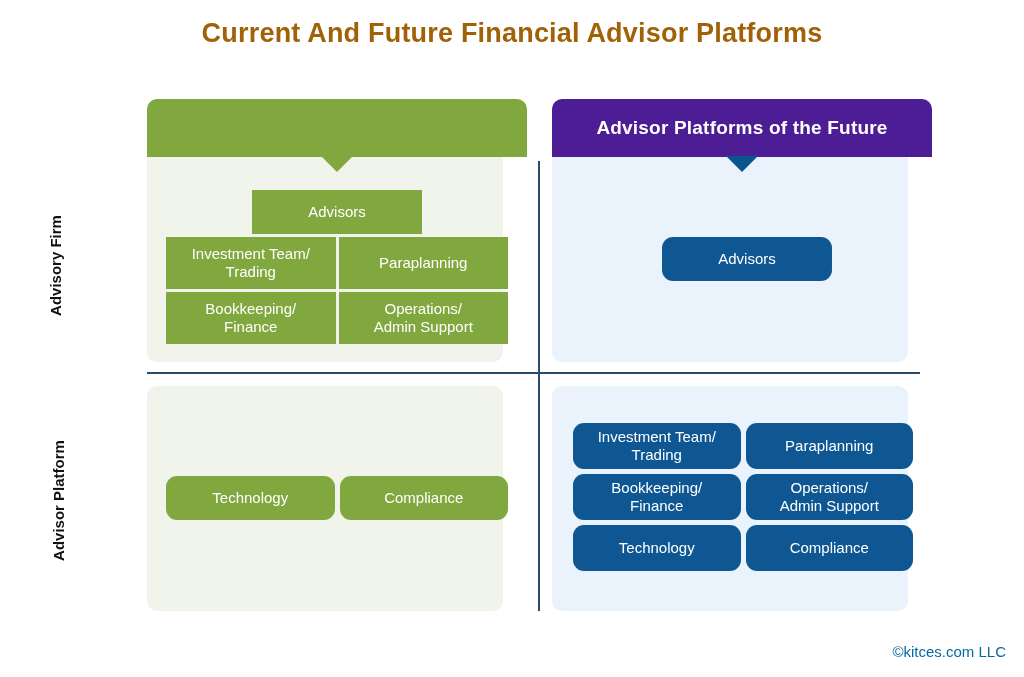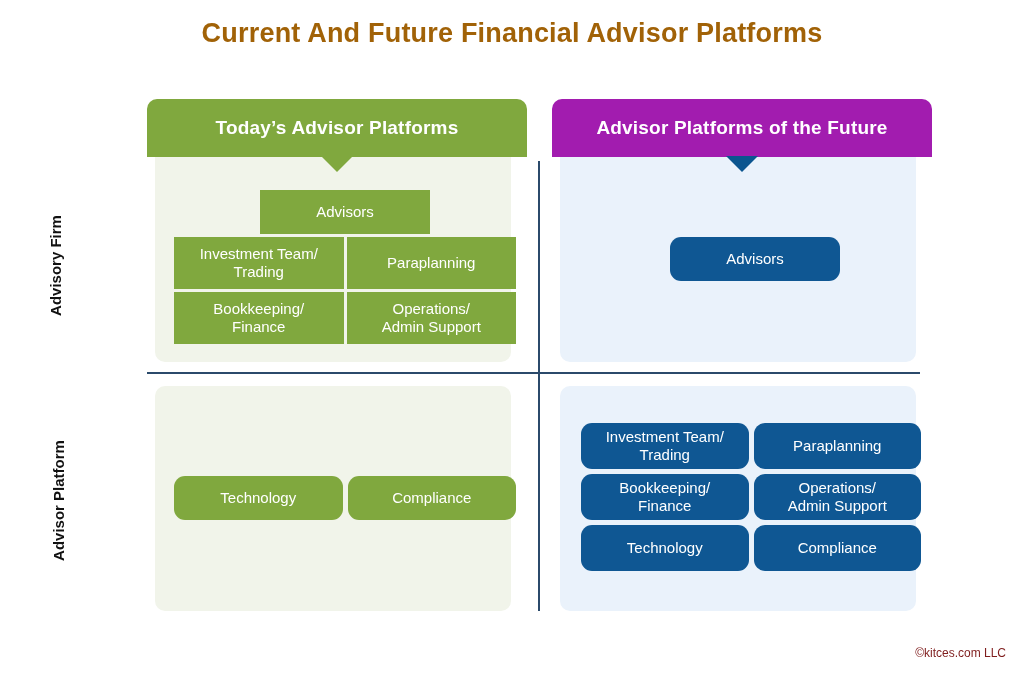--- a/index.html
+++ b/index.html
@@ -83,40 +83,39 @@
     border-radius: 10px 10px 0 0;
     display: flex;
     align-items: center;
     justify-content: center;
     color: #ffffff;
     font-size: 19px;
     font-weight: bold;
     letter-spacing: 0.2px;
   }
   .col-header.green { background: #80a83e; }
-  .col-header.blue  { background: #a21caf; }
+  .col-header.blue  { background: #4c1d95; }
   .col-header .pointer {
     position: absolute;
     left: 50%;
     bottom: -15px;
     margin-left: -16px;
     width: 0;
     height: 0;
     border-left: 16px solid transparent;
     border-right: 16px solid transparent;
   }
   .col-header.green .pointer { border-top: 16px solid #80a83e; }
   .col-header.blue  .pointer { border-top: 16px solid #0b558f; }
 
   
   .panel {
     position: absolute;
     width: 356px;
     box-sizing: border-box;
-    margin-left: 8px;
   }
   .panel.green-bg { background: #f1f4ea; }
   .panel.blue-bg  { background: #eaf2fb; }
 
   #panel-tl { left: 147px; top: 157px; height: 205px; border-radius: 0 0 10px 10px; }
   #panel-tr { left: 552px; top: 157px; height: 205px; border-radius: 0 0 10px 10px; }
   #panel-bl { left: 147px; top: 386px; height: 225px; border-radius: 10px; }
   #panel-br { left: 552px; top: 386px; height: 225px; border-radius: 10px; }
 
   
@@ -208,22 +207,22 @@
   #br-grid .tile-round {
     flex: 1;
     height: 46px;
   }
 
   
   #footer-credit {
     position: absolute;
     right: 18px;
     bottom: 17px;
-    font-size: 12px;
-    color: #7f1d1d;
+    font-size: 15px;
+    color: #0369a1;
   }
 </style>
 </head>
 <body>
 
 <div id="page-title">Current And Future Financial Advisor Platforms</div>
 
 <div class="axis-label" id="axis-advisory-firm">Advisory Firm</div>
 <div class="axis-label" id="axis-advisor-platform">Advisor Platform</div>
 
@@ -317,21 +316,20 @@
       <div class="tile-round blue">
         <span>Compliance</span>
       </div>
     </div>
 
   </div>
 </div>
 
 <div class="column" id="column-today">
   <div class="col-header green">
-    <span>Today’s Advisor Platforms</span>
     <span class="pointer"></span>
   </div>
 </div>
 
 <div class="column" id="column-future">
   <div class="col-header blue">
     <span>Advisor Platforms of the Future</span>
     <span class="pointer"></span>
   </div>
 </div>

